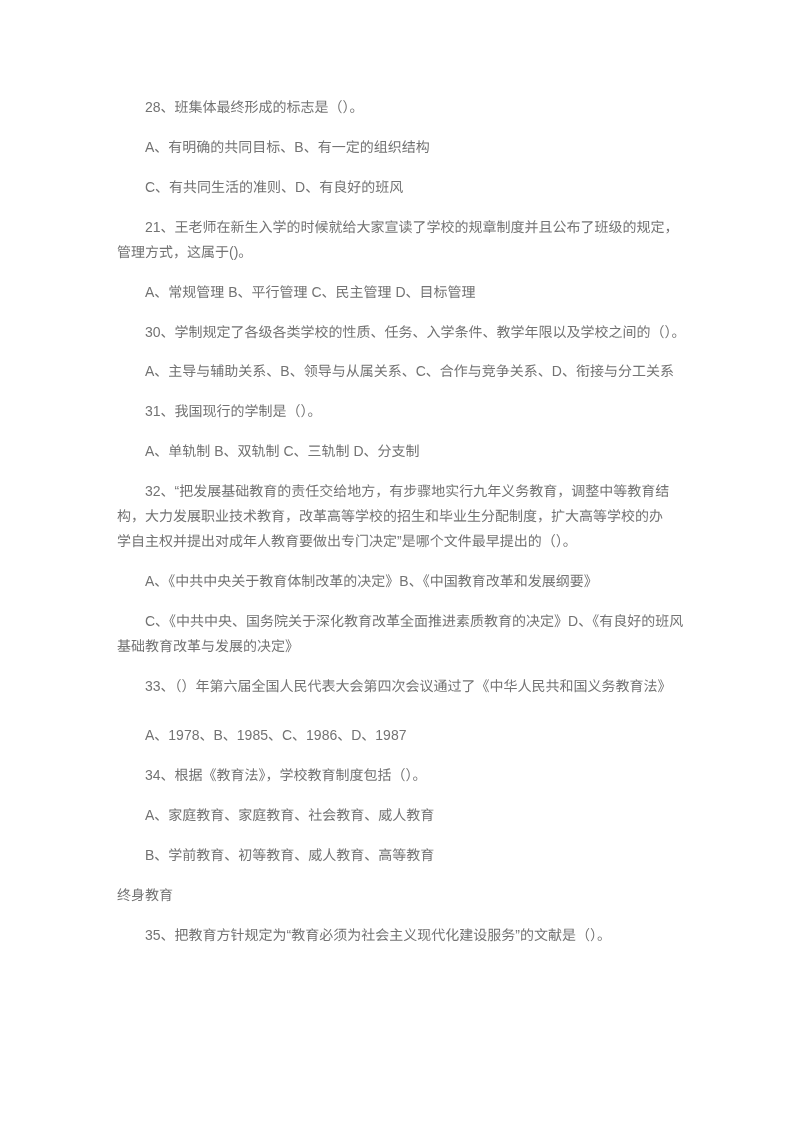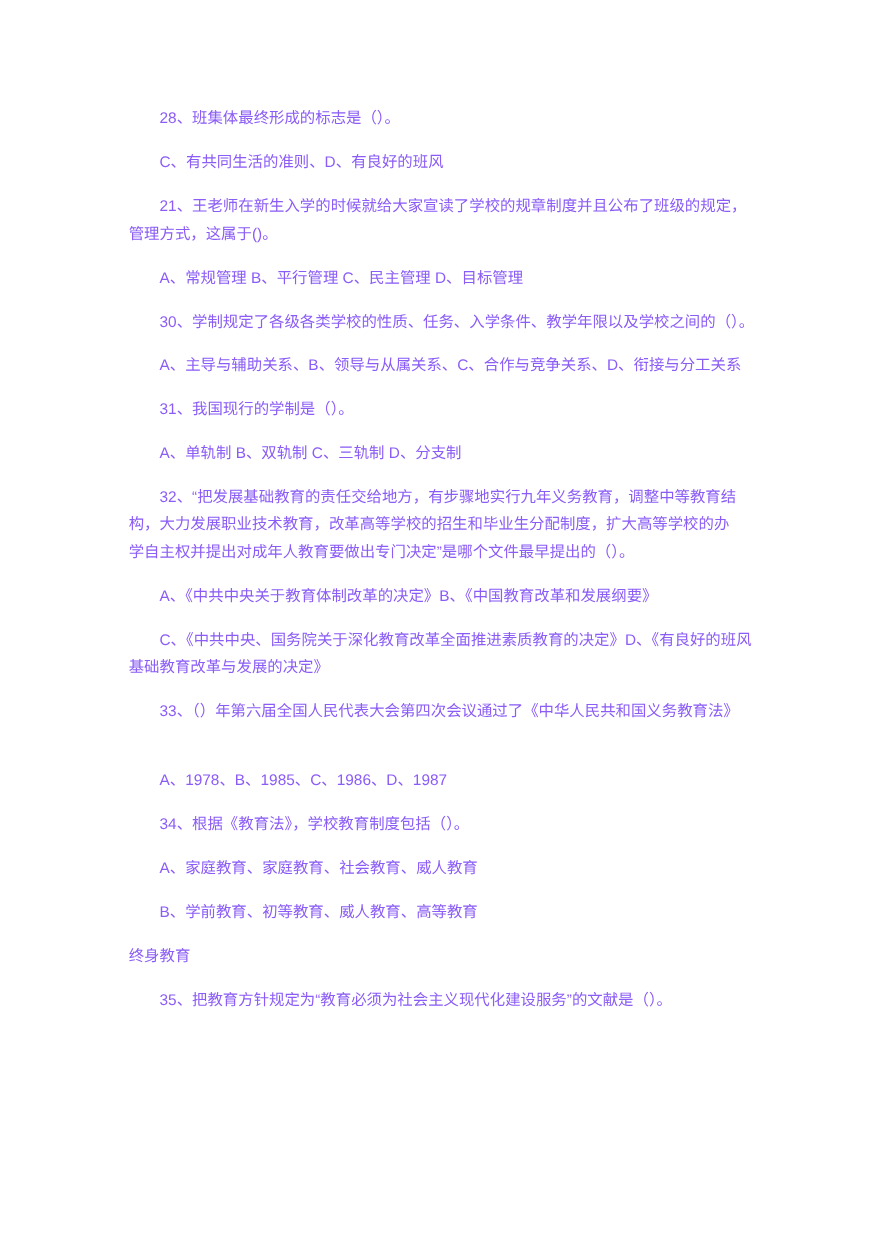--- a/index.html
+++ b/index.html
@@ -10,44 +10,47 @@
   .page {
     position: relative;
     width: 788px;
     height: 1123px;
     background: #ffffff;
     overflow: hidden;
     box-sizing: border-box;
     padding: 95px 100px 0 117px;
     font-family: "Liberation Sans", "DejaVu Sans", sans-serif;
     font-size: 14px;
-    color: #8b5cf6;
+    color: #737373;
   }
   .para {
     margin: 0 0 15px 0;
     line-height: 25px;
   }
   .para.gap-q30 { margin-bottom: 14px; }
-  .para.gap-q33 { margin-bottom: 38px; }
+  .para.gap-q33 { margin-bottom: 24px; }
   .line {
     white-space: nowrap;
   }
   .line.first {
     padding-left: 28px;
   }
 </style>
 </head>
 <body>
 
 <div class="page">
 
   <div class="para">
     <div class="line first">28、班集体最终形成的标志是（）。</div>
   </div>
 
+  <div class="para">
+    <div class="line first">A、有明确的共同目标、B、有一定的组织结构</div>
+  </div>
 
   <div class="para">
     <div class="line first">C、有共同生活的准则、D、有良好的班风</div>
   </div>
 
   <div class="para">
     <div class="line first">21、王老师在新生入学的时候就给大家宣读了学校的规章制度并且公布了班级的规定，</div>
     <div class="line">管理方式，这属于()。</div>
   </div>
 

